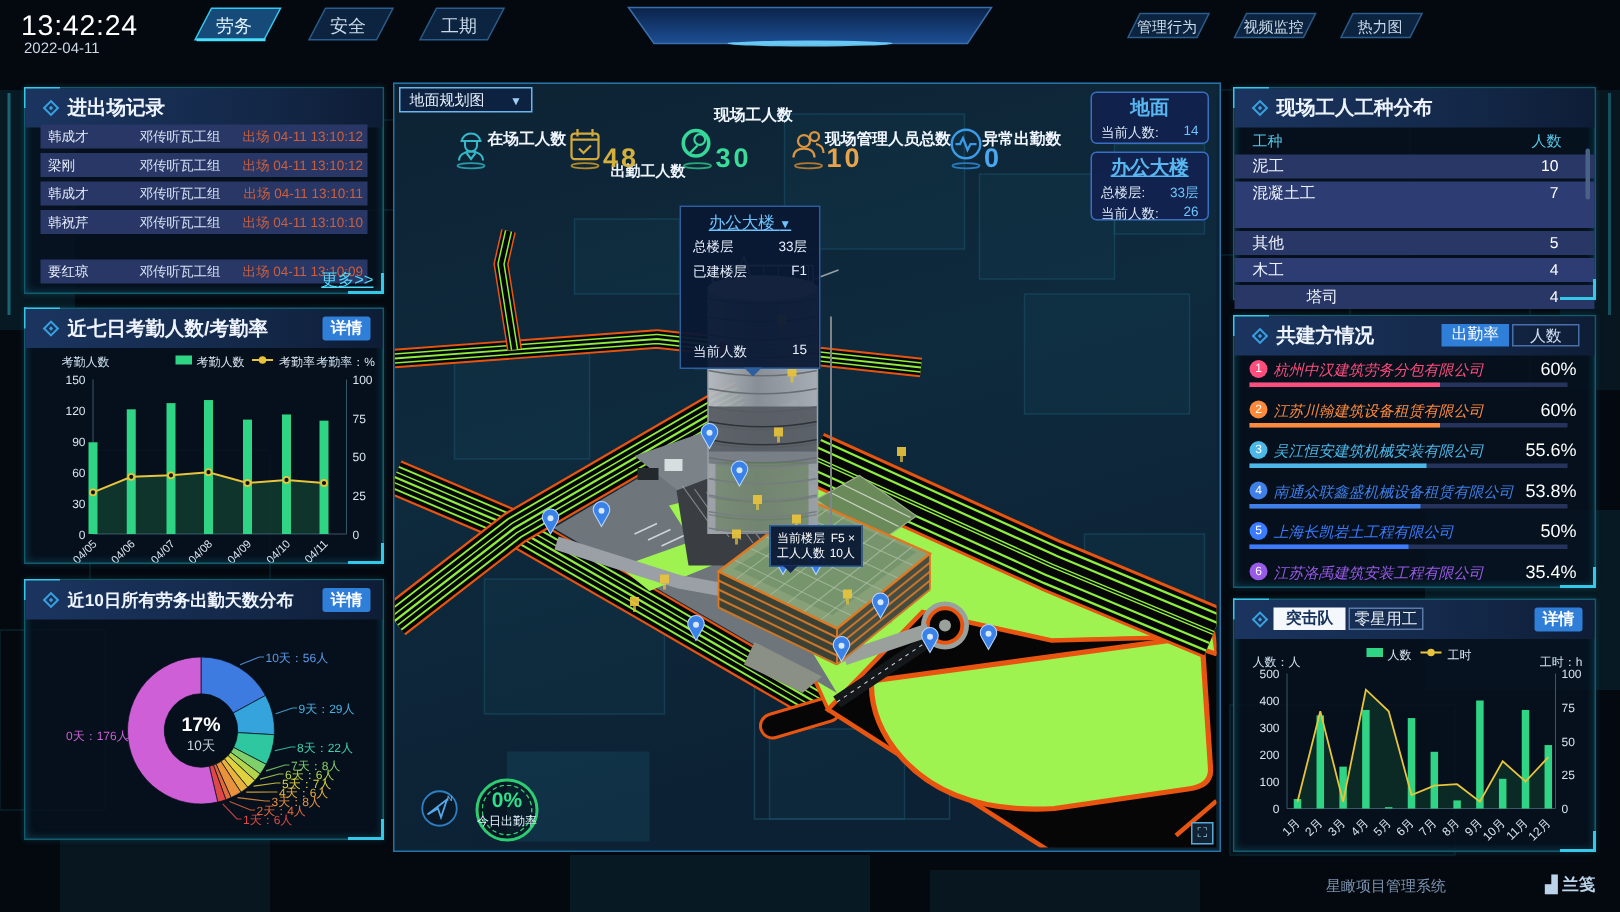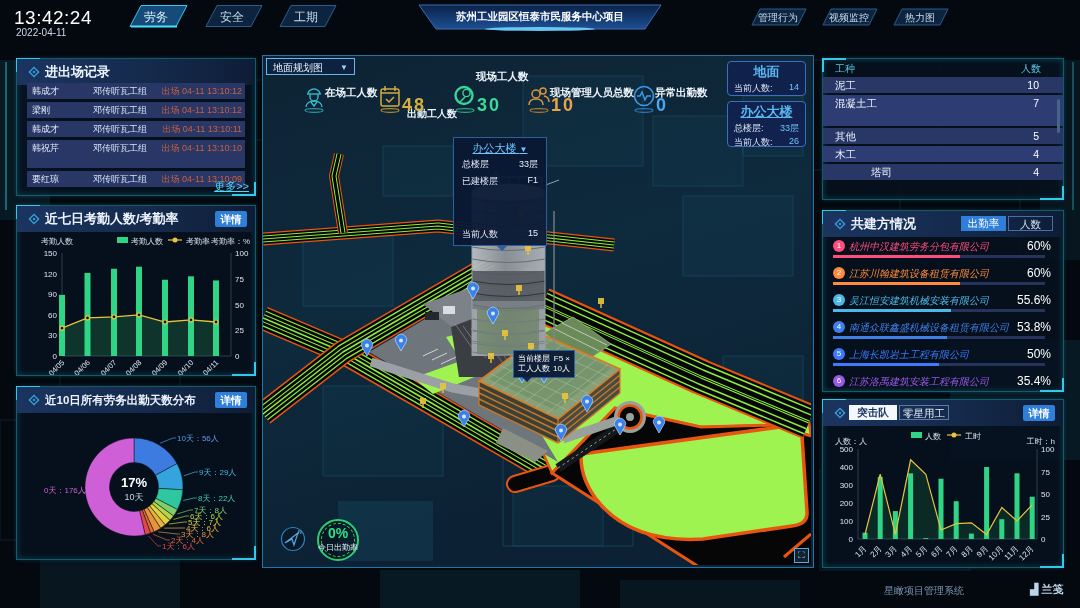--- a/index.html
+++ b/index.html
@@ -73,21 +73,20 @@
 
   <polygon points="823,25 831,9 877,9 869,25" fill="#0d2440" stroke="#2a5d8c"></polygon>
 
   <polygon points="894,25 902,9 948,9 940,25" fill="#0d2440" stroke="#2a5d8c"></polygon>
 </svg>
 
 <div style="position:absolute;left:130px;top:9px;width:52px;text-align:center;font-size:12px;color:#dff4ff;">劳务</div>
 <div style="position:absolute;left:206px;top:9px;width:52px;text-align:center;font-size:12px;color:#c9daea;">安全</div>
 <div style="position:absolute;left:280px;top:9px;width:52px;text-align:center;font-size:12px;color:#c9daea;">工期</div>
 
-<div style="position:absolute;left:419px;top:10px;width:242px;text-align:center;font-size:10.5px;font-weight:bold;color:#fff;white-space:nowrap;">苏州工业园区恒泰市民服务中心项目</div>
 <div style="position:absolute;left:752px;top:11px;width:52px;text-align:center;font-size:10px;color:#c9daea;">管理行为</div>
 <div style="position:absolute;left:823px;top:11px;width:52px;text-align:center;font-size:10px;color:#c9daea;">视频监控</div>
 <div style="position:absolute;left:894px;top:11px;width:52px;text-align:center;font-size:10px;color:#c9daea;">热力图</div>
 
 <div class="panel" style="left:16px;top:58px;width:238px;height:136px;">
   <div class="phead"><svg class="dia" viewBox="0 0 14 14">
           <rect x="3.2" y="3.2" width="7.6" height="7.6" fill="none" stroke="#38a0e0" stroke-width="1.6" transform="rotate(45 7 7)"></rect>
           <rect x="5.8" y="5.8" width="2.4" height="2.4" fill="#38a0e0" transform="rotate(45 7 7)"></rect>
         </svg>进出场记录</div>
   <div id="rec-rows" style="position:absolute;left:10px;top:24px;width:218px;">
@@ -99,21 +98,21 @@
         <div style="position:relative;height:16px;margin-bottom:3px;background:#283766;font-size:9px;line-height:16px;">
     <span style="position:absolute;left:5px;color:#e8eefc;">梁刚</span>
     <span style="position:absolute;left:66px;color:#d8e2f5;">邓传听瓦工组</span>
     <span style="position:absolute;right:3px;color:#cd5f3d;">出场 04-11 13:10:12</span>
         </div>
         <div style="position:relative;height:16px;margin-bottom:3px;background:#283766;font-size:9px;line-height:16px;">
     <span style="position:absolute;left:5px;color:#e8eefc;">韩成才</span>
     <span style="position:absolute;left:66px;color:#d8e2f5;">邓传听瓦工组</span>
     <span style="position:absolute;right:3px;color:#cd5f3d;">出场 04-11 13:10:11</span>
         </div>
-        <div style="position:relative;height:28px;margin-bottom:3px;background:#283766;font-size:9px;line-height:16px;">
+        <div style="position:relative;height:16px;margin-bottom:17px;background:#283766;font-size:9px;line-height:16px;">
     <span style="position:absolute;left:5px;color:#e8eefc;">韩祝芹</span>
     <span style="position:absolute;left:66px;color:#d8e2f5;">邓传听瓦工组</span>
     <span style="position:absolute;right:3px;color:#cd5f3d;">出场 04-11 13:10:10</span>
         </div>
         <div style="position:relative;height:16px;margin-bottom:3px;background:#283766;font-size:9px;line-height:16px;">
     <span style="position:absolute;left:5px;color:#e8eefc;">要红琼</span>
     <span style="position:absolute;left:66px;color:#d8e2f5;">邓传听瓦工组</span>
     <span style="position:absolute;right:3px;color:#cd5f3d;">出场 04-11 13:10:09</span>
         </div>
       </div>
@@ -531,20 +530,24 @@
   <div style="position:absolute;left:54px;top:463px;width:38px;height:38px;border:2px solid #2ecc71;border-radius:50%;background:rgba(4,12,20,.55);text-align:center;">
     <div style="position:absolute;left:2px;top:2px;width:32px;height:32px;border:1px dashed #2ecc71;border-radius:50%;"></div>
     <div style="position:absolute;left:0;top:4px;width:38px;text-align:center;font-size:14px;font-weight:bold;color:#2ee08a;">0%</div>
     <div style="position:absolute;left:-4px;top:21px;width:46px;text-align:center;font-size:8px;color:#e8f4ff;white-space:nowrap;">今日出勤率</div>
   </div>
 
   <div style="position:absolute;right:4px;bottom:4px;width:13px;height:13px;border:1px solid #5aa8d8;background:#123;color:#9fd0f0;font-size:9px;line-height:12px;text-align:center;">⛶</div>
 </div>
 
 <div class="panel" style="left:822px;top:58px;width:240px;height:140px;">
+  <div class="phead"><svg class="dia" viewBox="0 0 14 14">
+          <rect x="3.2" y="3.2" width="7.6" height="7.6" fill="none" stroke="#38a0e0" stroke-width="1.6" transform="rotate(45 7 7)"></rect>
+          <rect x="5.8" y="5.8" width="2.4" height="2.4" fill="#38a0e0" transform="rotate(45 7 7)"></rect>
+        </svg>现场工人工种分布</div>
 
   <div id="wtype">
         <div style="position:relative;height:14px;margin:3px 0 1px;font-size:10px;line-height:14px;">
     <span style="position:absolute;left:12px;color:#56c8e8;">工种</span>
     <span style="position:absolute;right:22px;color:#56c8e8;">人数</span>
         </div>
         <div style="position:relative;height:16px;margin-bottom:2px;background:#283766;font-size:10.5px;line-height:16px;">
     <span style="position:absolute;left:12px;color:#eef2fc;">泥工</span>
     <span style="position:absolute;right:24px;color:#fff;">10</span>
         </div>

